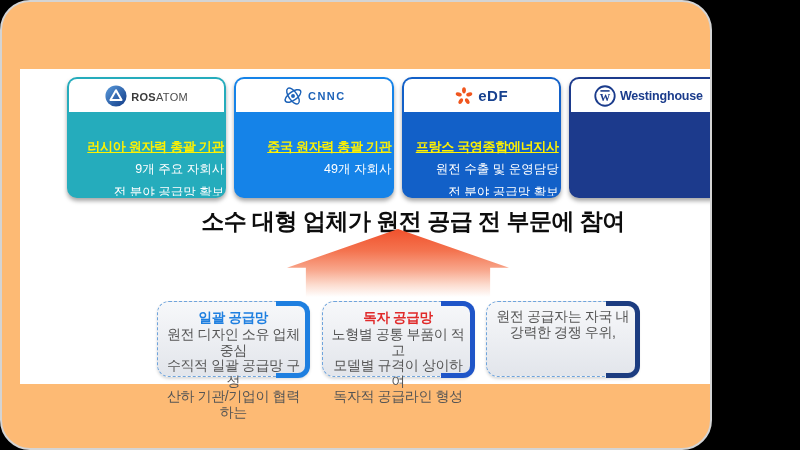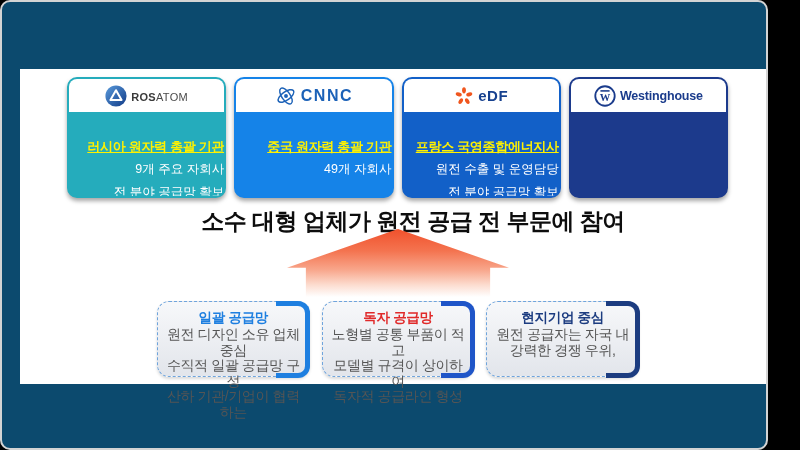--- a/index.html
+++ b/index.html
@@ -1,47 +1,47 @@
 <!DOCTYPE html>
 <html><head>
 <meta charset="utf-8">
 <style>
   html,body{margin:0;padding:0;background:#000;}
   body{width:800px;height:450px;position:relative;font-family:"Liberation Sans","DejaVu Sans",sans-serif;}
-  .stage{position:absolute;inset:0;width:768px;height:450px;background:#0c4a6e;border-radius:10px;
+  .stage{position:absolute;inset:0;width:712px;height:450px;background:#fdba74;border-radius:30px;
          border:2px solid #d4d4d4;box-sizing:border-box;overflow:hidden;}
   .slide{position:absolute;left:18px;top:67px;width:766px;height:315px;background:#ffffff;}
 
   
   .cards-row{position:absolute;left:47px;top:8px;width:661px;height:121px;display:flex;gap:8px;}
   .card{flex:1;border:2px solid var(--c);background:var(--c);border-radius:10px;overflow:hidden;
         display:flex;flex-direction:column;box-shadow:0 3px 4px rgba(0,0,0,.35);box-sizing:border-box;}
   .card-header{background:#fff;height:33px;flex:none;display:flex;align-items:center;justify-content:center;gap:5px;}
   .card-body{flex:1;color:#fff;text-align:right;padding-top:23px;font-size:12.5px;line-height:23px;}
   .card-title{color:#FFF100;font-weight:bold;font-size:13px;text-decoration:underline;letter-spacing:-0.3px;}
 
   
   .logo-wrap{display:flex;align-items:center;gap:4px;}
   .ros-bold{font-weight:bold;color:#3a3a3a;font-size:11px;letter-spacing:.3px;}
   .ros-light{color:#4a4a4a;font-size:11px;letter-spacing:.3px;}
-  .cnnc-text{font-weight:bold;color:#1c62b8;font-size:16px;letter-spacing:1.5px;}
+  .cnnc-text{font-weight:bold;color:#1c62b8;font-size:11px;letter-spacing:1.5px;}
   .edf-text{font-weight:bold;color:#17418f;font-size:15px;letter-spacing:.5px;}
   .wh-text{font-weight:bold;color:#1b3c8c;font-size:12.5px;letter-spacing:-0.2px;}
 
   
   .headline{position:absolute;left:0;right:0;top:137px;text-align:center;color:#0d0d0d;
             font-size:23px;font-weight:bold;letter-spacing:-0.5px;padding-left:20px;}
 
   
   .up-arrow{position:absolute;left:267px;top:160px;width:222px;height:68px;
             background:linear-gradient(180deg,#f0512c 0%,#f4734f 32%,#f8a68b 60%,#fcdccf 82%,rgba(255,255,255,0) 100%);
             clip-path:polygon(50% 0,100% 57%,91.5% 57%,91.5% 100%,8.5% 100%,8.5% 57%,0 57%);}
 
   
-  .boxes-row{position:absolute;left:137px;top:232px;width:482px;height:76px;display:flex;gap:12px;}
+  .boxes-row{position:absolute;left:137px;top:232px;width:482px;height:76px;display:flex;gap:12px;justify-content:flex-end;}
   .bbox{position:relative;flex:1;border-radius:12px;border:1.5px dashed #6fa4dc;box-sizing:border-box;
         background:linear-gradient(#f7f8fa,#e2e5eb);padding:7px 8px 6px;box-shadow:0 2px 3px rgba(0,0,0,.15);}
   .bbox-accent{position:absolute;top:-1.5px;right:-1.5px;bottom:-1.5px;width:34px;box-sizing:border-box;
         border:5px solid var(--ac);border-left:none;border-radius:0 12px 12px 0;pointer-events:none;}
   .bbox-title{text-align:center;font-weight:bold;font-size:13.5px;color:var(--tc);letter-spacing:-0.3px;}
   .bbox-line{text-align:center;font-size:14px;color:#555;line-height:15.5px;letter-spacing:-0.4px;}
   .bbox-line:first-of-type{margin-top:2px;}
 </style>
 </head>
 <body>
@@ -148,20 +148,19 @@
       <div class="bbox" style="--ac: #1f55c8; --tc: #e02a2a;">
         <div class="bbox-accent"></div>
         <div class="bbox-title">독자 공급망</div>
         <div class="bbox-line">노형별 공통 부품이 적고</div>
         <div class="bbox-line">모델별 규격이 상이하여</div>
         <div class="bbox-line">독자적 공급라인 형성</div>
       </div>
 
       <div class="bbox" style="--ac: #1c3c80; --tc: #1c3c80;">
         <div class="bbox-accent"></div>
-        <div class="bbox-title">현지기업 중심</div>
         <div class="bbox-line">원전 공급자는 자국 내</div>
         <div class="bbox-line">강력한 경쟁 우위,</div>
       </div>
     </div>
 
   </div>
 </div>
 
 </body></html>

